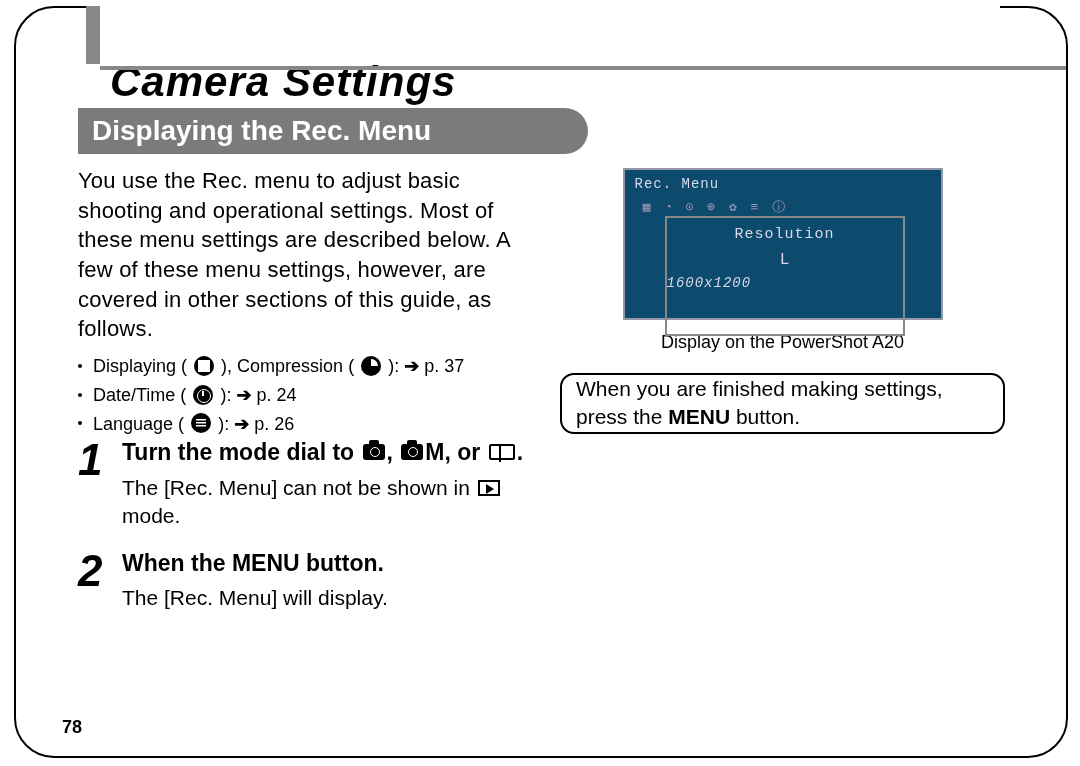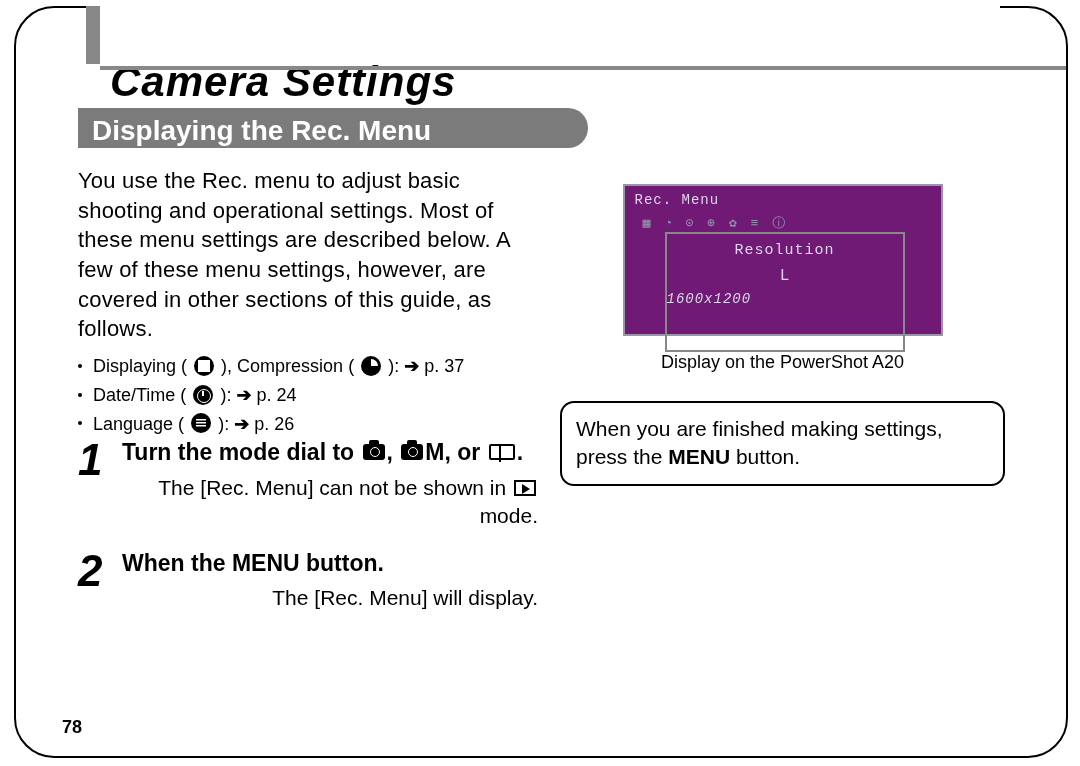--- a/index.html
+++ b/index.html
@@ -60,21 +60,21 @@
     width: 966px;
     height: 4px;
     background: #888;
     z-index: 3;
   }
   .section-pill {
     position: absolute;
     left: 78px;
     top: 108px;
     width: 510px;
-    height: 40px;
+    height: 46px;
     background: #7b7b7b;
     border-top-right-radius: 23px;
     border-bottom-right-radius: 23px;
     color: #fff;
     font-size: 28px;
     font-weight: bold;
     line-height: 46px;
     padding-left: 14px;
   }
   .left-col {
@@ -142,21 +142,20 @@
   .step-body { flex: 1; }
   .step-head {
     font-size: 23px;
     font-weight: bold;
     line-height: 1.3;
   }
   .step-desc {
     font-size: 21px;
     line-height: 1.35;
     margin-top: 6px;
-    text-align: right;
   }
   .camera-icon {
     display:inline-block; width:22px; height:16px; background:#000; border-radius:3px; vertical-align:middle; position:relative; margin:0 2px 3px 2px;
   }
   .camera-icon::before { content:""; position:absolute; left:6px; top:-4px; width:10px; height:5px; background:#000; border-radius:2px 2px 0 0;}
   .camera-icon::after { content:""; position:absolute; left:7px; top:3px; width:8px; height:8px; border:1.5px solid #fff; border-radius:50%;}
   .stitch-icon {
     display:inline-block; width:26px; height:16px; vertical-align:middle; position:relative; margin:0 2px 3px 2px;
     border:2px solid #000; border-radius:2px;
   }
@@ -167,43 +166,43 @@
   .play-icon::after { content:""; position:absolute; left:6px; top:2px; width:0;height:0; border-left:8px solid #000; border-top:5px solid transparent; border-bottom:5px solid transparent;}
   .right-col {
     position: absolute;
     left: 560px;
     top: 168px;
     width: 445px;
   }
   .lcd-shot {
     width: 320px;
     height: 152px;
-    margin: 16px auto;
-    background: #701a75;
+    margin: 0 auto;
+    background: #0c4a6e;
     border: 2px solid #9696a8;
     position: relative;
     color: #d8d8e8;
     font-family: "Courier New", monospace;
   }
   .lcd-title { position:absolute; left:10px; top:6px; font-size:14px; letter-spacing:1px;}
   .lcd-icons { position:absolute; left:18px; top:28px; font-size:13px; color:#9292b0; letter-spacing:3px;}
   .lcd-box { position:absolute; left:40px; top:46px; width:240px; height:120px; border:2px solid #888;}
   .lcd-res { text-align:center; margin-top:8px; font-size:15px; letter-spacing:1px;}
   .lcd-l { text-align:center; margin-top:8px; font-size:16px;}
   .lcd-dim { text-align:left; margin-top:6px; font-size:14px; letter-spacing:1px;font-style:italic;}
   .lcd-caption {
     text-align:center;
     font-size: 18px;
     margin-top: 12px;
   }
   .note-box {
-    margin-top: 28px;
+    margin-top: 20px;
     border: 2px solid #000;
     border-radius: 14px;
-    padding: 12px 14px;
+    padding: 0 14px;
     font-size: 21px;
     line-height: 1.35;
   }
   .page-num {
     position: absolute;
     left: 62px;
     bottom: 28px;
     font-size: 18px;
     font-weight: bold;
   }

